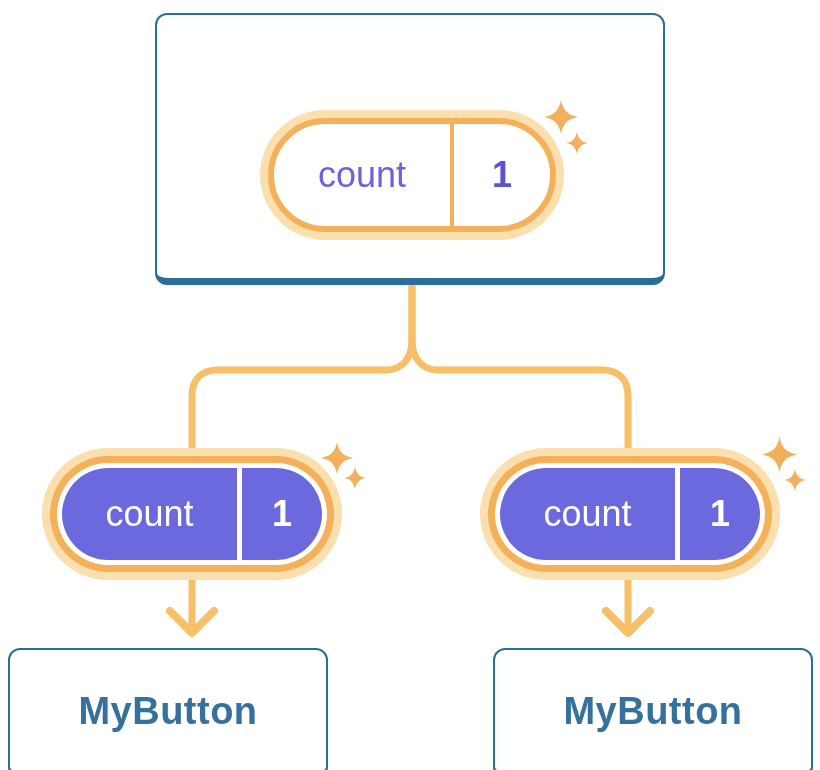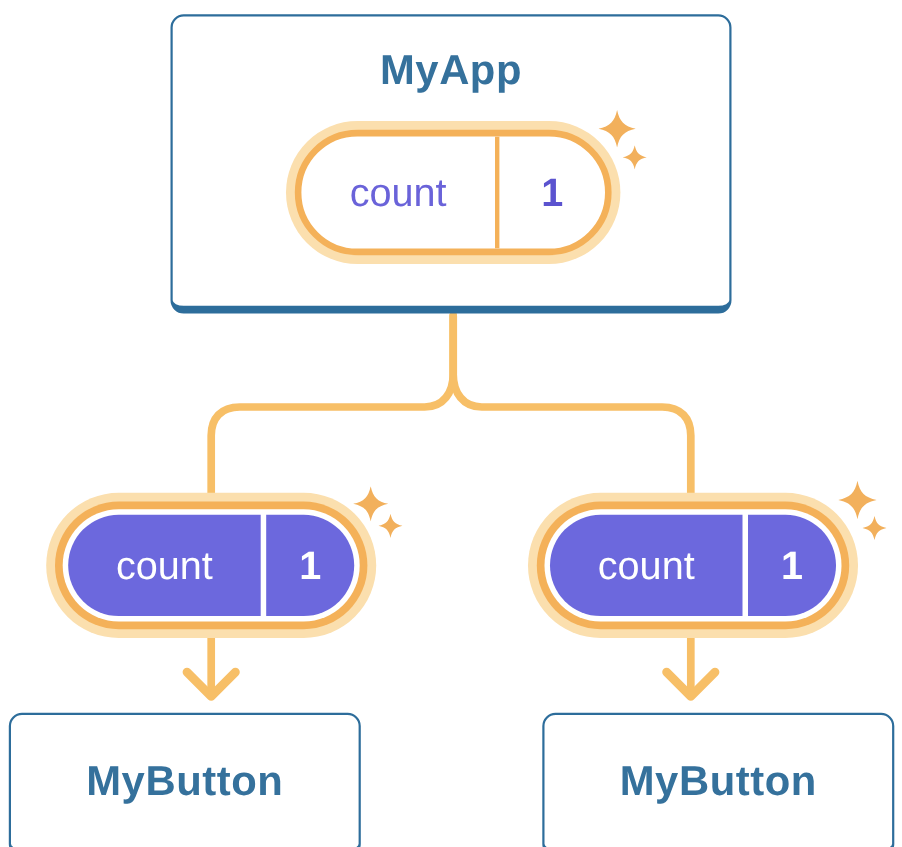--- a/index.html
+++ b/index.html
@@ -70,21 +70,20 @@
 <div class="canvas">
 
   <svg class="connectors" width="820" height="770" viewBox="0 0 820 770">
     <path d="M412 287 L412 340 C412 357 403 370 386 370 L218 370 C201 370 192 380 192 396 L192 631"></path>
     <path d="M412 287 L412 340 C412 357 421 370 438 370 L602 370 C619 370 628 380 628 396 L628 631"></path>
     <path class="chevron" d="M170 611 L192 633 L214 611"></path>
     <path class="chevron" d="M606 611 L628 633 L650 611"></path>
   </svg>
 
   <section class="card root-card">
-    <h2 class="card-title">MyApp</h2>
     <div class="state-pill">
       <div class="state-ring">
         <div class="state-name">count</div>
         <div class="state-divider"></div>
         <div class="state-value">1</div>
       </div>
     </div>
   </section>
 
   <div class="prop-pill prop-pill-left">

